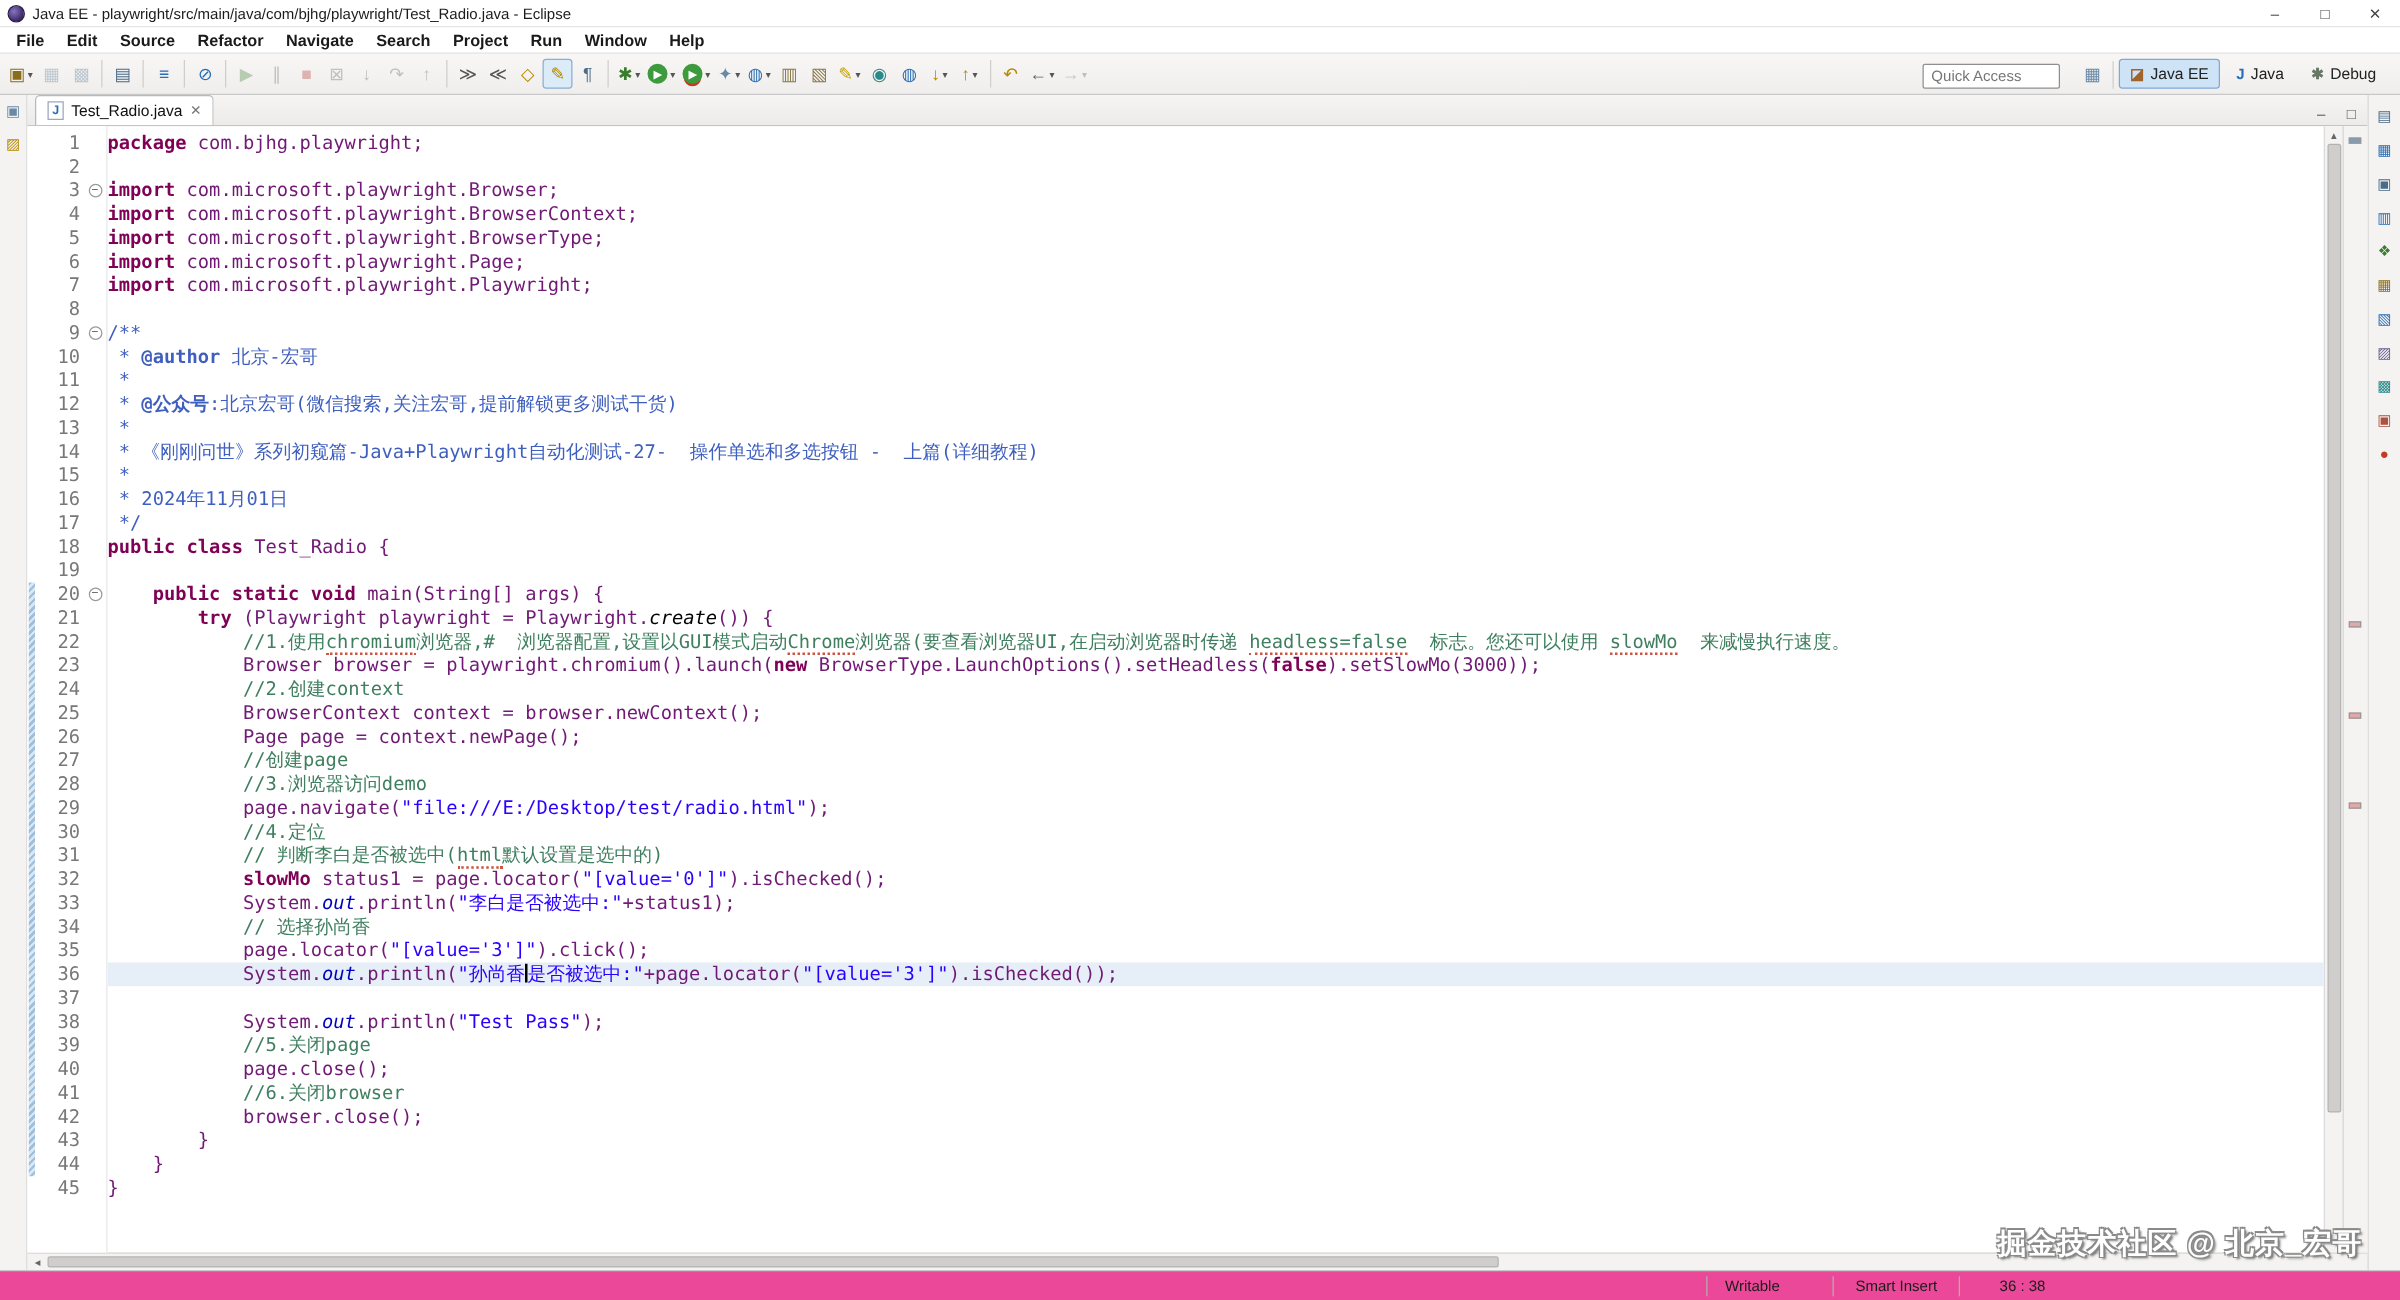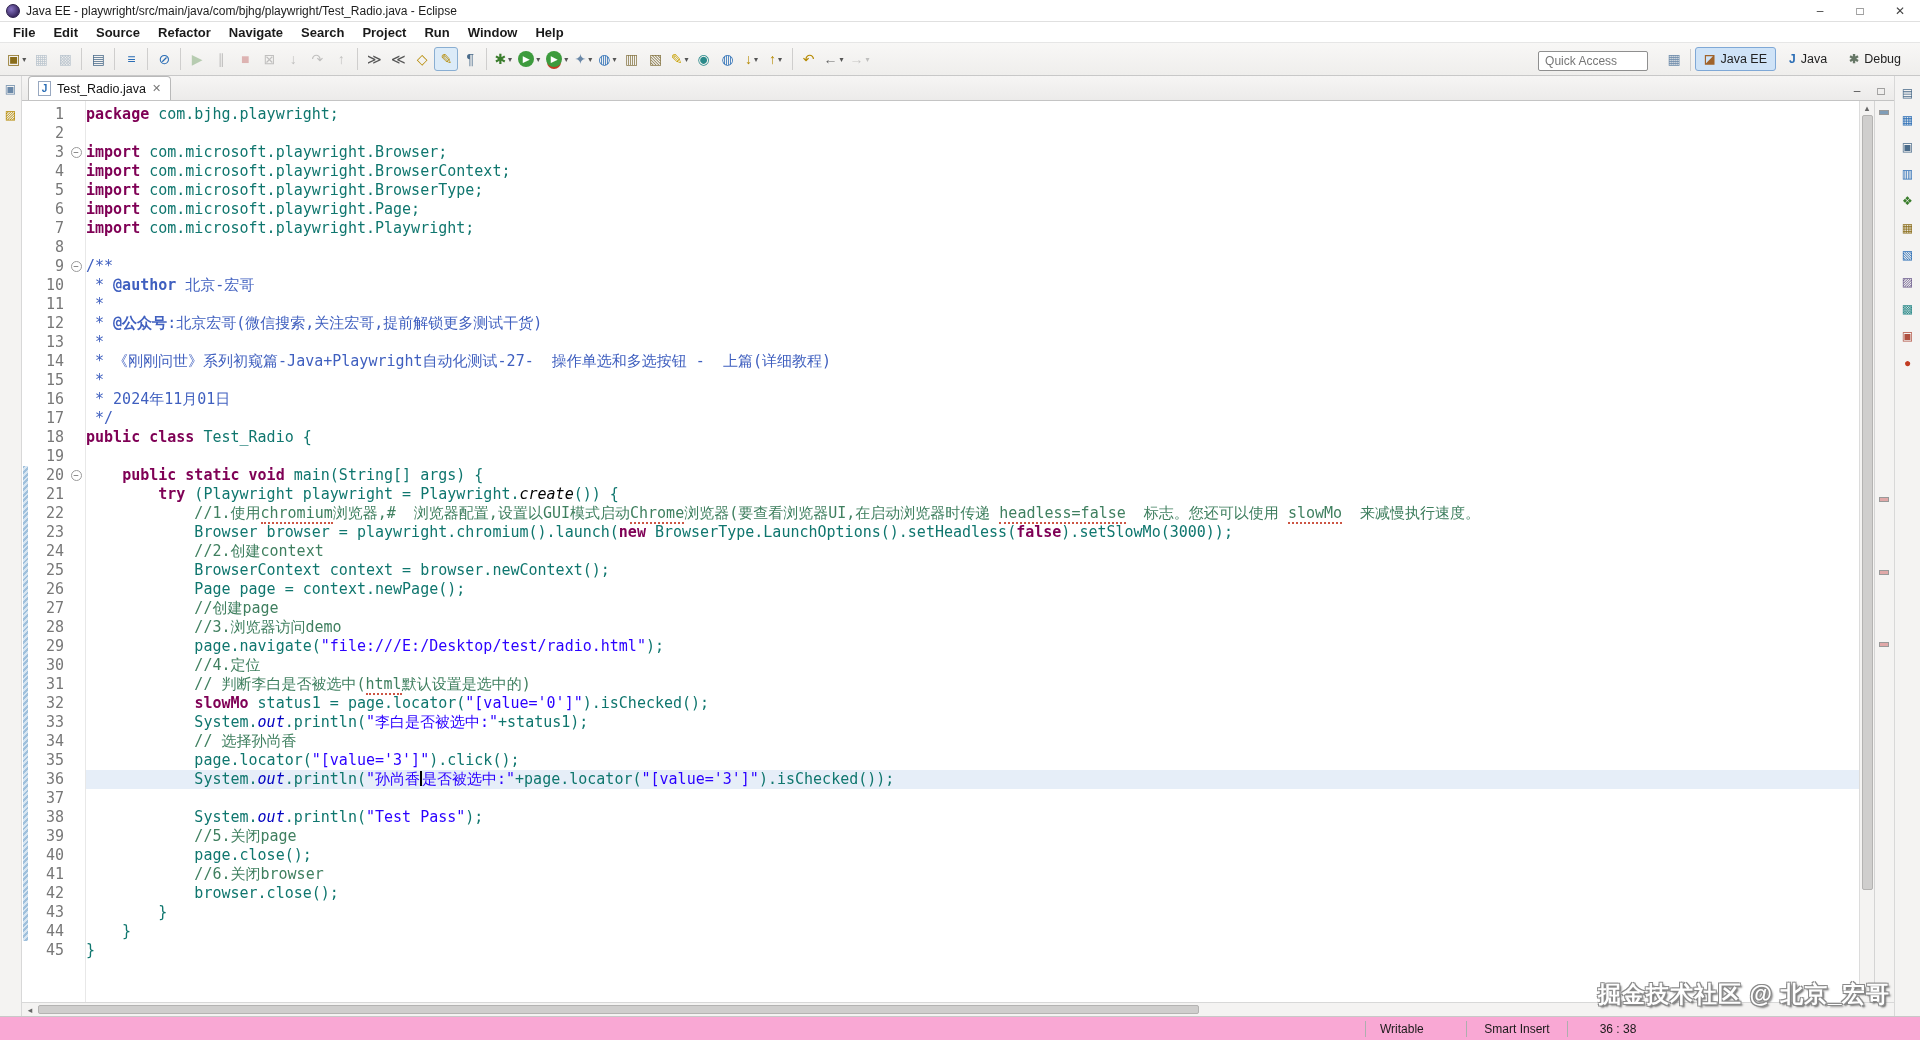--- a/index.html
+++ b/index.html
@@ -66,42 +66,42 @@
   .gfold { width:16px; display:flex; align-items:center; justify-content:center; }
   .foldc { width:11px; height:11px; border:1px solid #9a9a9a; border-radius:50%; color:#666;
     font-size:9px; line-height:9px; text-align:center; background:#fff; }
   .rangebar { position:absolute; left:1px; width:5px;
     background:repeating-linear-gradient(135deg,#9fc0dc 0 2px,#d8e6f2 2px 4px); }
   .code { flex:1; padding-top:4px; overflow:hidden; font-family:"DejaVu Sans Mono", monospace;
     font-size:15px; position:relative; }
   .crow { height:19px; line-height:19px; white-space:pre; }
   .crow.cur { background:#e6eef8; }
   .seg.kw { color:#7f0055; font-weight:bold; }
-  .seg.pl { color:#0f766e; }
+  .seg.pl { color:#701a75; }
   .seg.str { color:#2a00ff; }
   .seg.com { color:#3f7f5f; }
   .seg.jd { color:#3f5fbf; }
   .seg.jt { color:#3f5fbf; font-weight:bold; }
   .seg.it { color:#0000c0; font-style:italic; }
   .seg.itm { color:#000000; font-style:italic; }
   .seg.sq { border-bottom:2px dotted #cc5544; }
   .caret { display:inline-block; width:2px; height:15px; background:#000; vertical-align:-2px; }
   .vscroll { width:15px; background:#f4f3f2; border-left:1px solid #dcdcdc;
     display:flex; flex-direction:column; align-items:center; }
   .varrow { font-size:9px; color:#666; height:14px; display:flex; align-items:center; }
   .vthumb { width:11px; flex:0 0 86%; background:#cfcecd; border:1px solid #b4b3b2; border-radius:2px; }
   .overview { width:20px; background:#f4f3f2; border-left:1px solid #d4d4d4; position:relative; }
   .ovm { position:absolute; left:4px; width:10px; height:5px; }
   .hscroll { height:14px; background:#f4f3f2; border-top:1px solid #d8d8d8; display:flex; align-items:center; }
   .harrow { width:16px; font-size:9px; color:#666; text-align:center; }
   .hthumb { height:9px; width:62%; background:#cfcecd; border:1px solid #b4b3b2; border-radius:2px; }
   .right-strip { width:26px; background:#f4f3f2; border-left:1px solid #d8d8d8;
     display:flex; flex-direction:column; align-items:center; padding-top:8px; gap:9px; }
   
-  .statusbar { height:24px; background:#f9a8d4; border-top:1px solid #c8c8c8; display:flex;
+  .statusbar { height:24px; background:#ec4899; border-top:1px solid #c8c8c8; display:flex;
     align-items:center; font-size:12px; color:#1a1a1a; }
   .sb-spacer { flex:1; }
   .sb-sep { width:1px; height:16px; background:#aeaeae; }
   .sb-cell { padding:0 14px; min-width:100px;text-align:center; }
   .sb-end { width:252px; }
   
   .watermark { position:absolute; right:30px; bottom:30px; font-size:23px; font-weight:bold;
     color:#ffffff; letter-spacing:1px;
     text-shadow:-1px -1px 0 #8a8a8a, 1px -1px 0 #8a8a8a, -1px 1px 0 #8a8a8a, 1px 1px 0 #8a8a8a, 2px 2px 2px #666; }
 </style>

